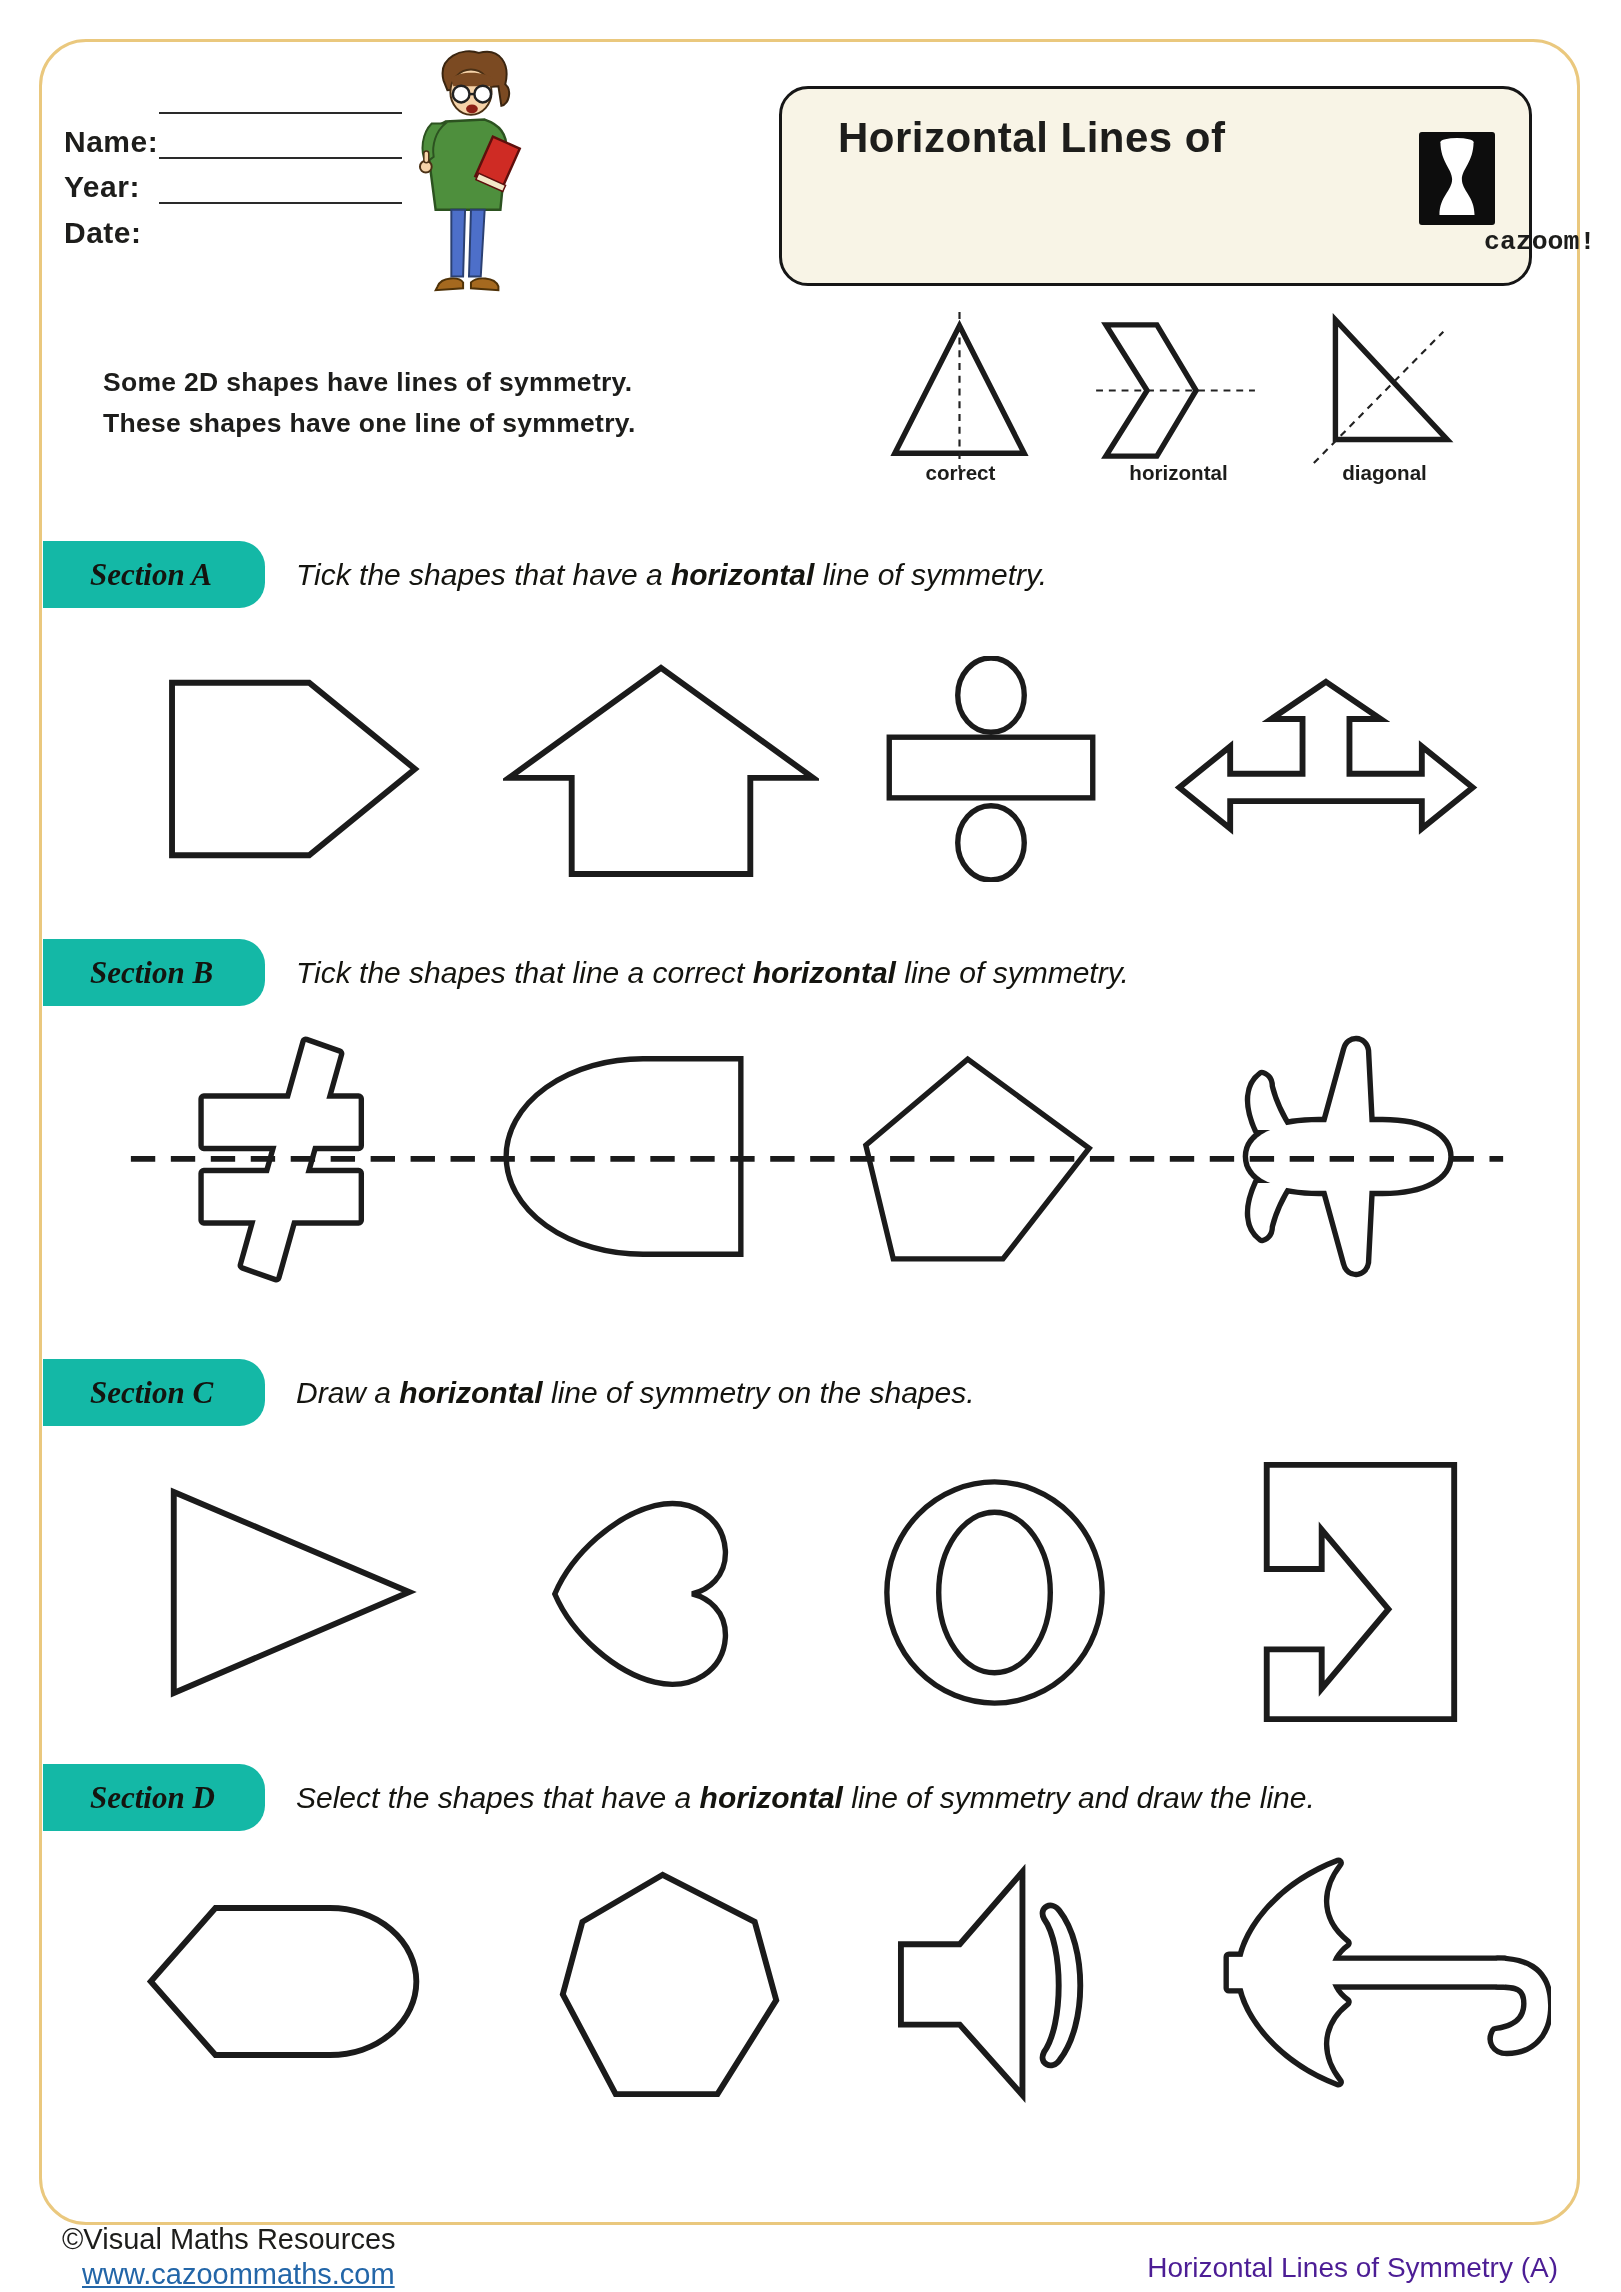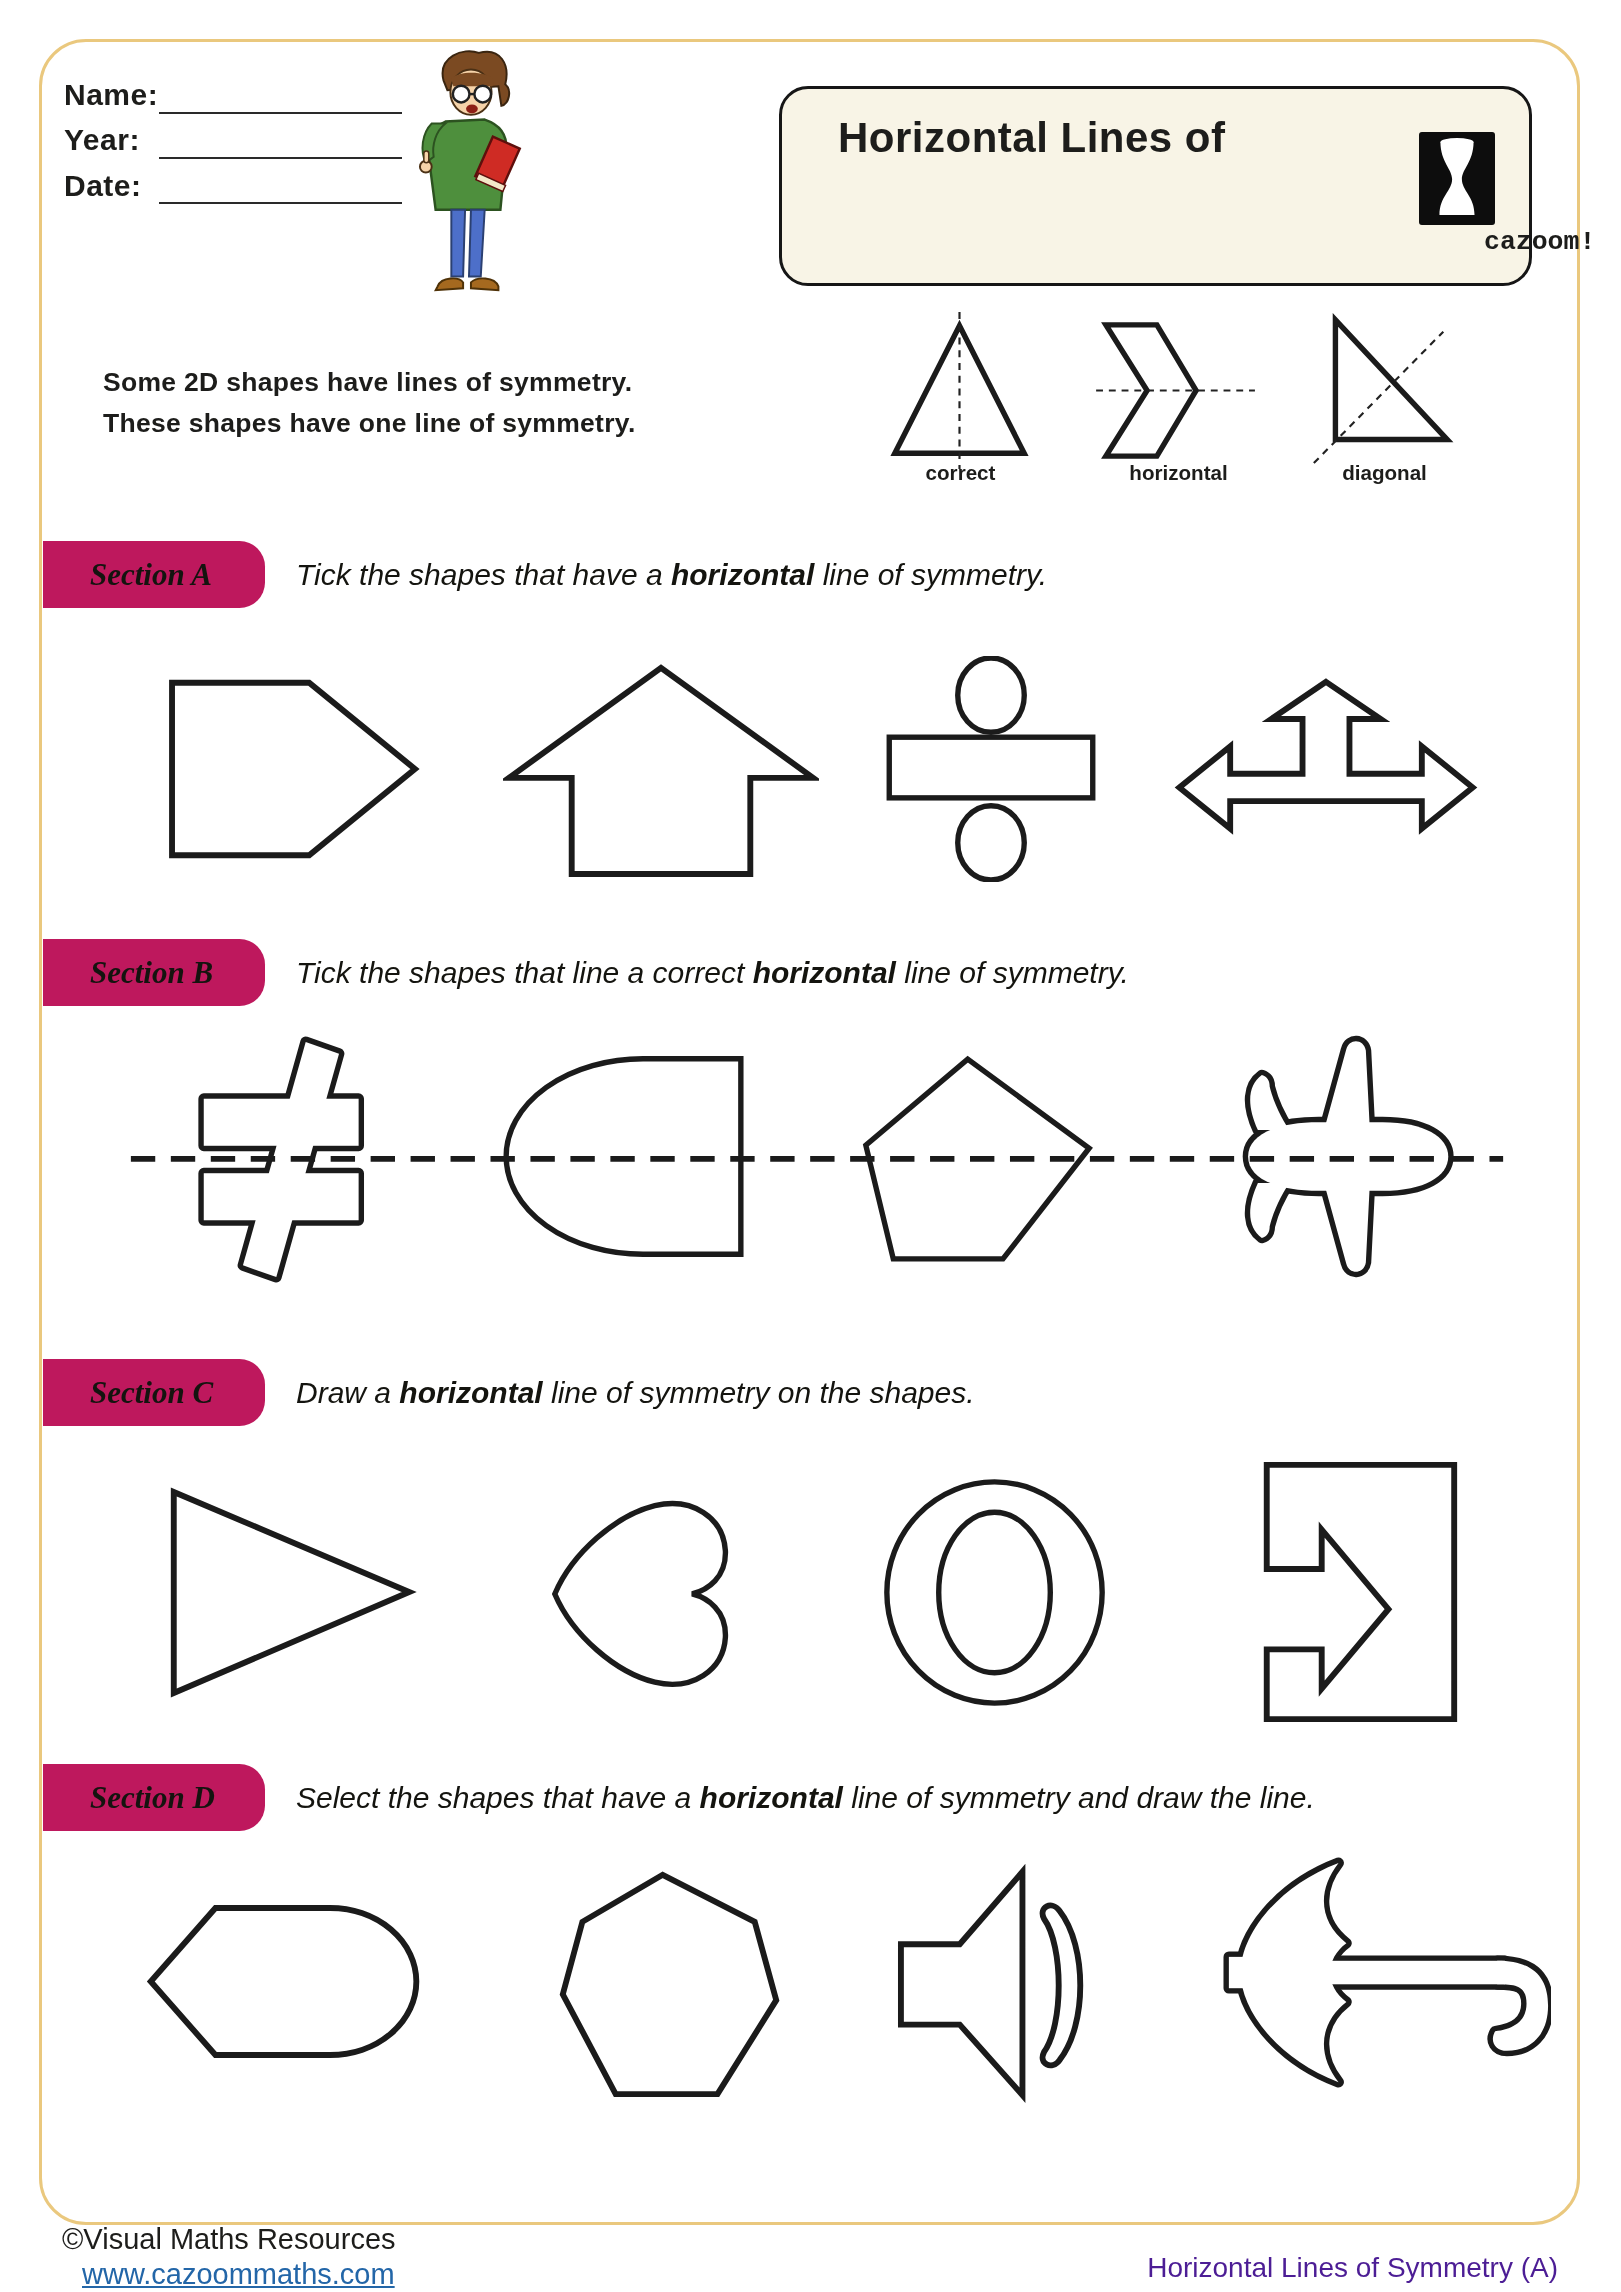--- a/index.html
+++ b/index.html
@@ -1,29 +1,29 @@
 <!DOCTYPE html>
 <html><head>
 <meta charset="utf-8">
 <style>
   html,body{margin:0;padding:0;background:#fff;}
   body{width:1621px;height:2293px;position:relative;font-family:"Liberation Sans",sans-serif;color:#1d1d1b;}
   .abs{position:absolute;}
   .frame{left:39px;top:39px;width:1535px;height:2180px;border:3.9px solid #eac87e;border-radius:47px;}
   
-  .fld-label{font-weight:bold;font-size:30px;letter-spacing:0.5px;}
+  .fld-label{font-weight:bold;font-size:30px;letter-spacing:0.5px;margin-top:47px;}
   .fld-line{border-bottom:2px solid #2a2a2a;width:243px;height:0;}
   .title-box{left:779px;top:86px;width:747px;height:194px;background:#f8f4e6;border:3.9px solid #161616;border-radius:29px;}
   .title-text{left:838px;top:110px;font-weight:bold;font-size:42px;line-height:56px;letter-spacing:0.5px;}
   .logo-box{left:1419px;top:132px;width:76px;height:93px;background:#0d0d0d;border-radius:2.9px;display:flex;align-items:center;justify-content:center;}
   .logo-caption{left:1484px;top:227px;width:108px;text-align:center;font-family:Liberation Mono, monospace;font-weight:bold;font-size:26.5px;}
   .intro{font-weight:bold;font-size:26.5px;letter-spacing:0.3px;}
   .ex-label{font-weight:bold;font-size:20.6px;text-align:center;}
   
-  .pill{left:43px;width:222px;height:67px;background:#be185d;border-radius:0 25.5px 25.5px 0;display:flex;align-items:center;padding-left:47px;box-sizing:border-box;}
+  .pill{left:43px;width:222px;height:67px;background:#14b8a6;border-radius:0 25.5px 25.5px 0;display:flex;align-items:center;padding-left:47px;box-sizing:border-box;}
   .pill span{font-family:"Liberation Serif",serif;font-style:italic;font-weight:bold;font-size:31px;color:#14140f;}
   .instr{left:296px;height:67px;display:flex;align-items:center;font-family:Liberation Sans, sans-serif;font-style:italic;font-size:30px;color:#14140f;}
   .instr b{font-weight:bold;}
   
   svg .ln{fill:#fff;stroke:#1b1b1b;stroke-width:6;stroke-linejoin:miter;}
   svg .ln55{fill:#fff;stroke:#1b1b1b;stroke-width:5.5;}
   svg .dash{stroke:#222;stroke-width:2.2;fill:none;stroke-dasharray:7 6;}
   .u-stroke *{fill:#fff;stroke:#1b1b1b;stroke-width:11;stroke-linejoin:round;}
   .u-fill *{fill:#fff;stroke:none;}
   

